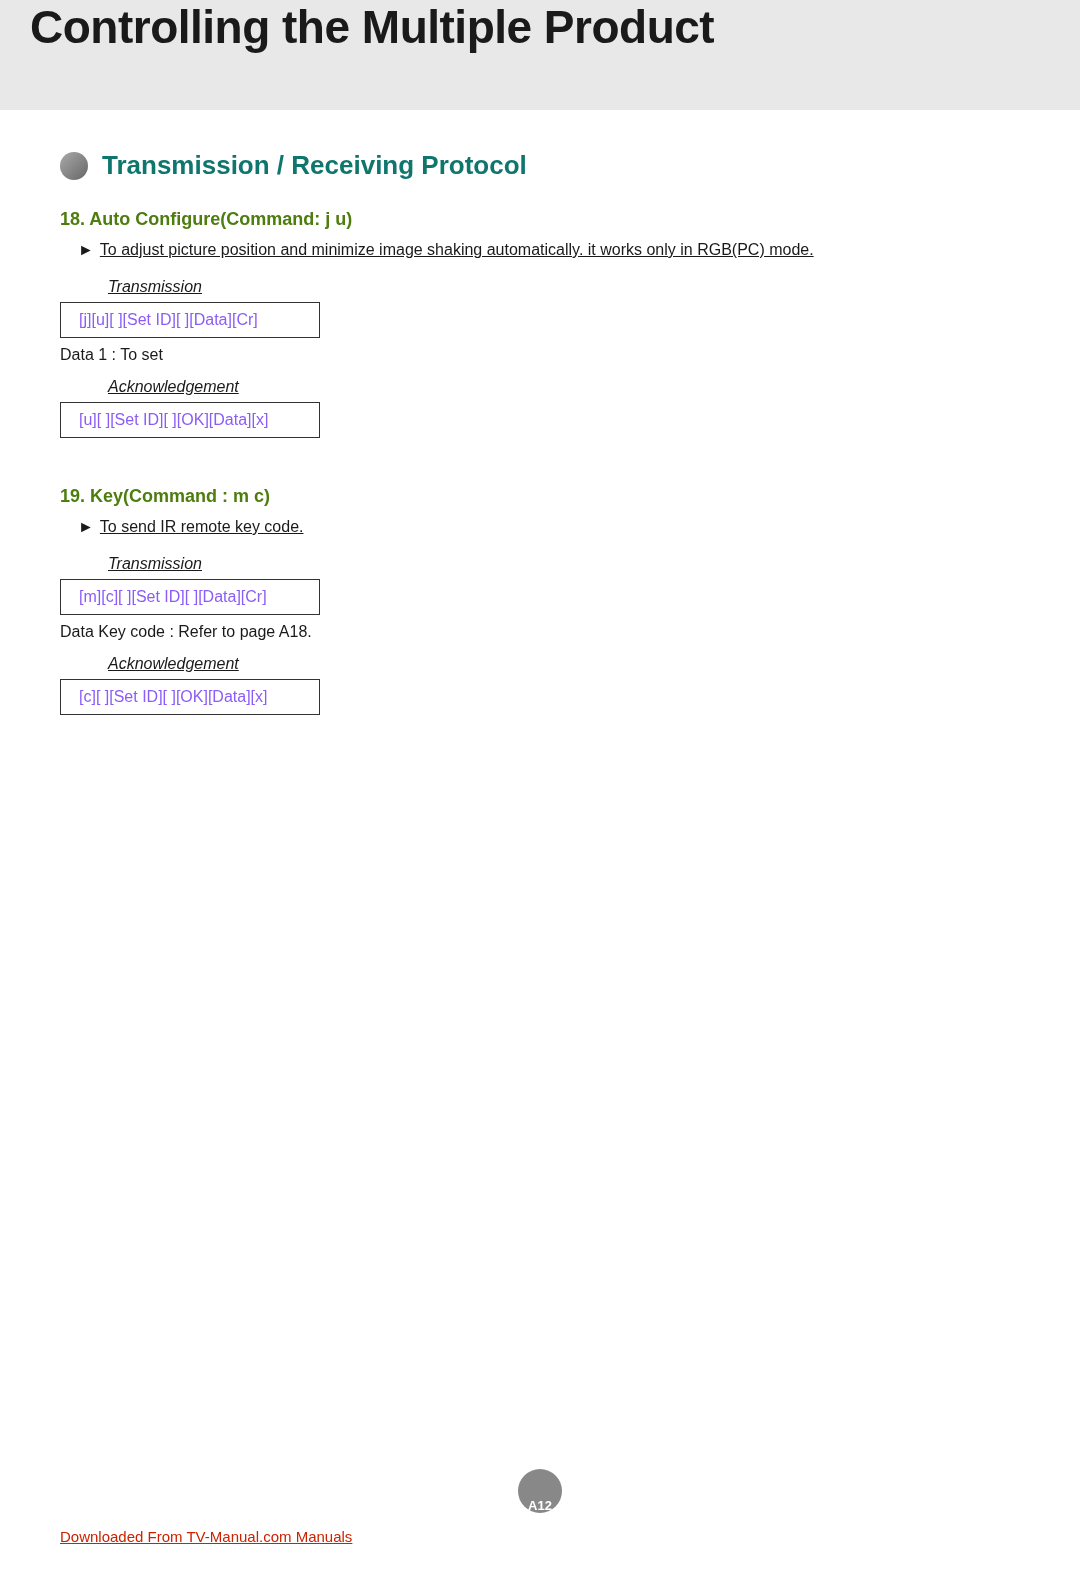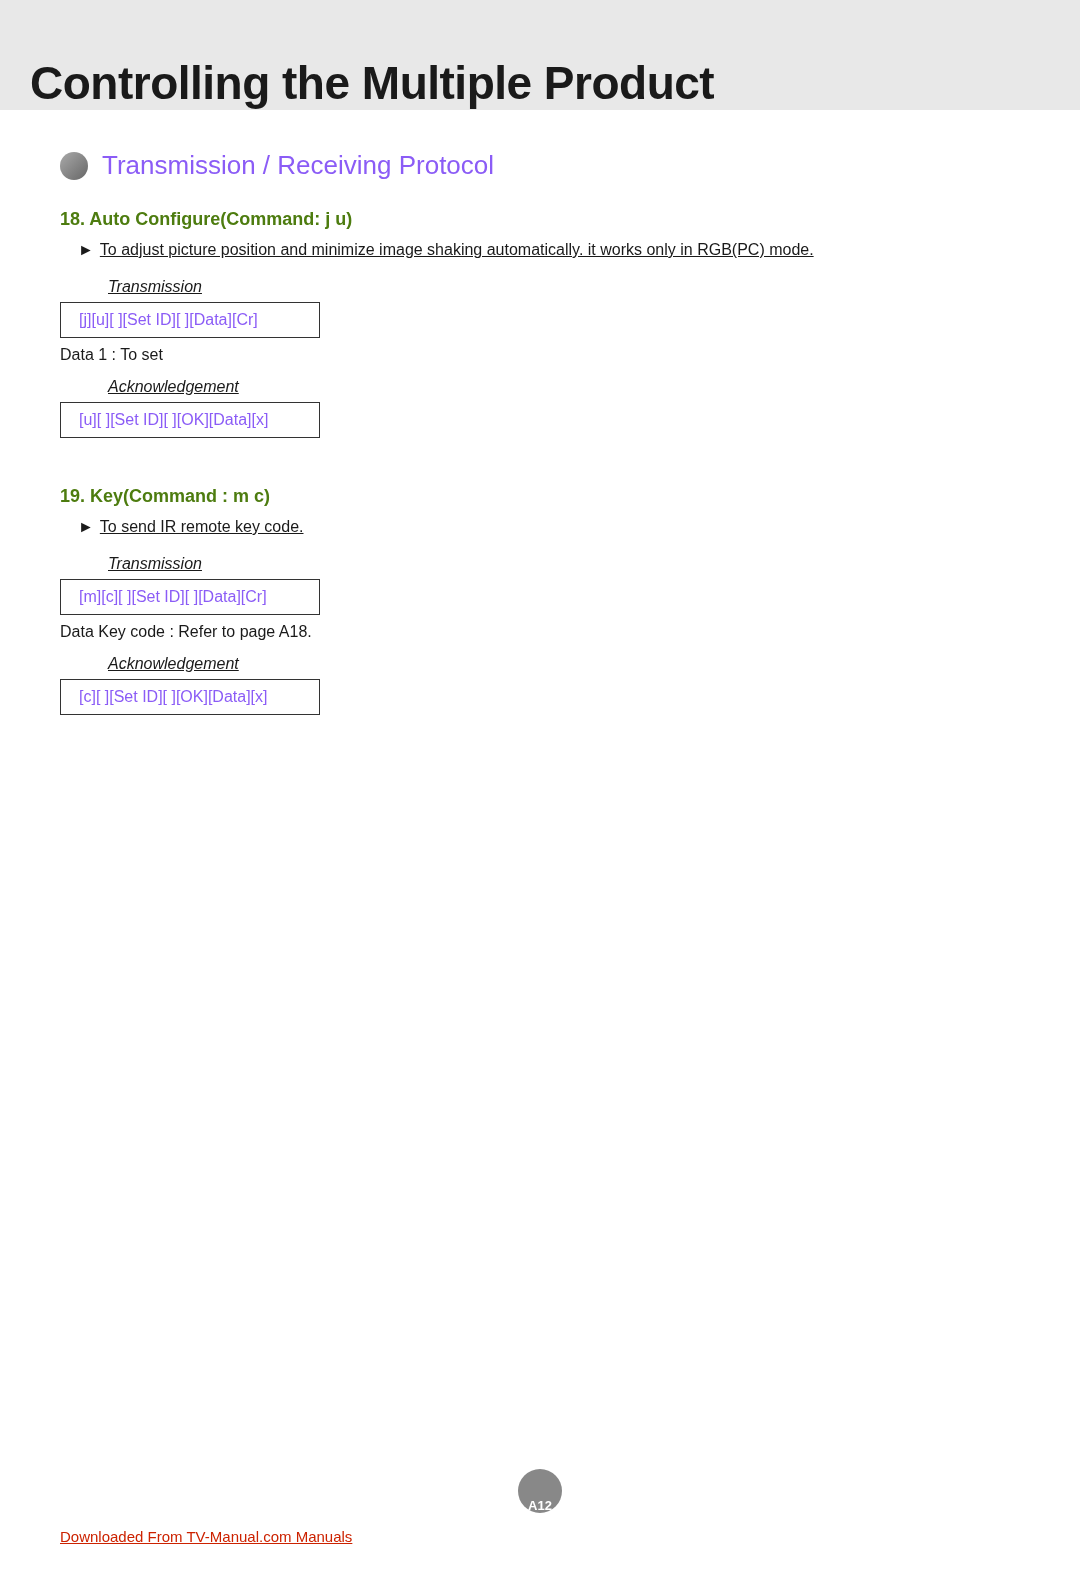--- a/index.html
+++ b/index.html
@@ -37,21 +37,21 @@
       font-size: 26px;
       font-weight: bold;
       color: #333333;
       letter-spacing: 1px;
     }
 
     .header-title-bg {
       flex: 1;
       background: #e8e8e8;
       display: flex;
-      align-items: flex-end;
+      align-items: flex-start;
       padding-left: 30px;
     }
 
     .header-title {
       font-size: 46px;
       font-weight: bold;
       color: #1a1a1a;
       letter-spacing: -0.5px;
     }
 
@@ -71,22 +71,22 @@
       width: 28px;
       height: 28px;
       border-radius: 50%;
       background: linear-gradient(135deg, #aaaaaa 0%, #666666 100%);
       margin-right: 14px;
       flex-shrink: 0;
     }
 
     .section-heading-text {
       font-size: 26px;
-      font-weight: normal;
-      color: #8b5cf6;
+      font-weight: bold;
+      color: #0f766e;
     }
 
     
     .command-block {
       margin-bottom: 40px;
     }
 
     .command-title {
       font-size: 18px;
       font-weight: bold;

